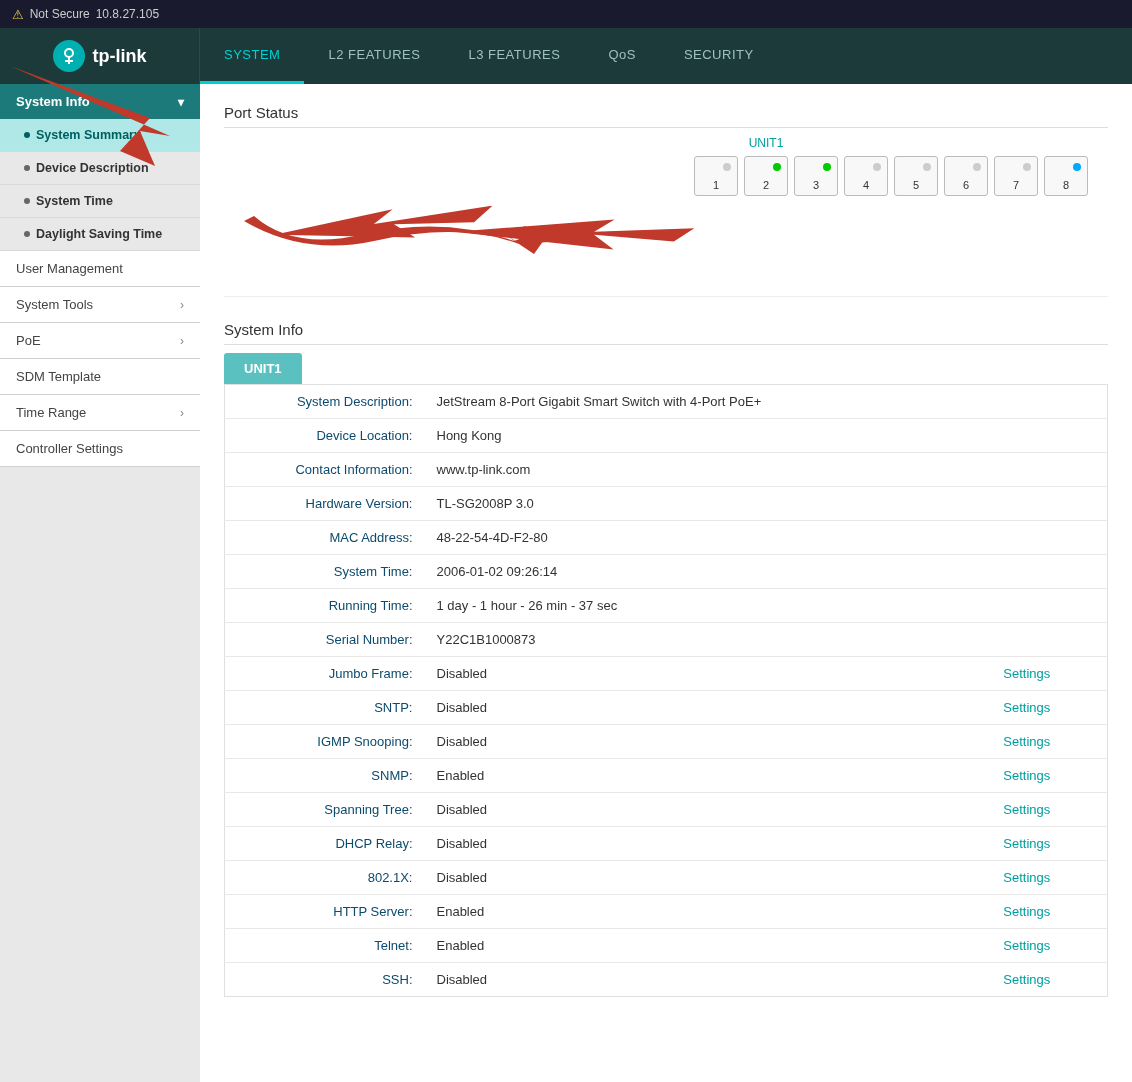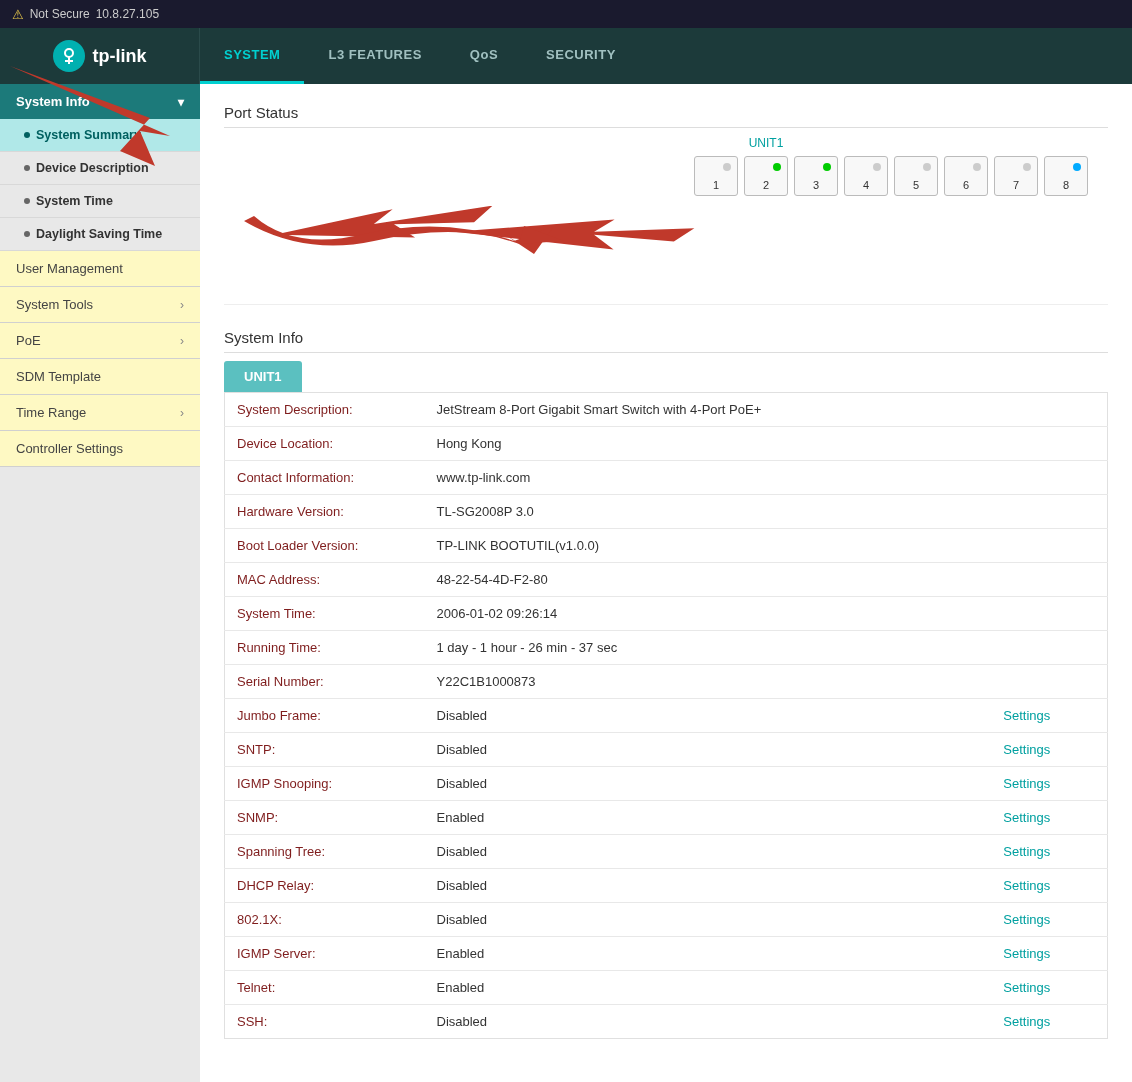--- a/index.html
+++ b/index.html
@@ -55,21 +55,21 @@
       display: flex;
       align-items: stretch;
       flex: 1;
     }
     .nav-item {
       display: flex;
       align-items: center;
       padding: 0 24px;
       color: #a0c0c0;
       font-size: 13px;
-      font-weight: 700;
+      font-weight: 400;
       cursor: pointer;
       border-bottom: 3px solid transparent;
       text-decoration: none;
       letter-spacing: 0.5px;
     }
     .nav-item.active {
       color: #00d0d0;
       border-bottom: 3px solid #00d0d0;
     }
 
@@ -124,21 +124,21 @@
     .sidebar-item.active .dot { background: #006060; }
     .sidebar-group-header {
       padding: 10px 16px;
       color: #444;
       font-size: 13px;
       cursor: pointer;
       display: flex;
       justify-content: space-between;
       align-items: center;
       border-bottom: 1px solid #d0d0d0;
-      background: #fef9c3;
+      background: #ffffff;
     }
     .sidebar-group-header .arrow { color: #888; font-size: 12px; }
 
     
     .main-content {
       flex: 1;
       background: white;
       overflow-y: auto;
       padding: 20px 24px;
     }
@@ -146,21 +146,21 @@
     
     .section-title {
       font-size: 15px;
       color: #333;
       margin-bottom: 8px;
       padding-bottom: 6px;
       border-bottom: 1px solid #ddd;
     }
     .port-status-area {
       margin-bottom: 24px;
-      padding-bottom: 28px;
+      padding-bottom: 20px;
       border-bottom: 1px solid #eee;
     }
     .unit-label {
       text-align: center;
       color: #00a0a0;
       font-size: 12px;
       margin-bottom: 6px;
       margin-left: 200px;
     }
     .ports-row {
@@ -221,21 +221,22 @@
     }
     .info-table tr:last-child { border-bottom: none; }
     .info-table td {
       padding: 9px 12px;
       font-size: 13px;
       color: #333;
       vertical-align: middle;
     }
     .info-table td:first-child {
       width: 200px;
-      color: #7f1d1d;
+      color: #0c4a6e;
+      text-align: right;
     }
     .info-table td:nth-child(2) {
       color: #333;
     }
     .settings-link {
       color: #00a0a0;
       cursor: pointer;
       font-size: 13px;
       text-align: center;
     }
@@ -257,20 +258,21 @@
           <circle cx="10" cy="7" r="4" fill="none" stroke="white" stroke-width="2"></circle>
           <line x1="10" y1="11" x2="10" y2="18" stroke="white" stroke-width="2"></line>
           <line x1="6" y1="15" x2="14" y2="15" stroke="white" stroke-width="2"></line>
         </svg>
       </div>
       <span>tp-link</span>
     </div>
   </div>
   <div class="nav-items">
     <a class="nav-item active">SYSTEM</a>
+    <a class="nav-item">L2 FEATURES</a>
     <a class="nav-item">L3 FEATURES</a>
     <a class="nav-item">QoS</a>
     <a class="nav-item">SECURITY</a>
   </div>
 </div>
 
 <div class="layout">
 
   <div class="sidebar">
 
@@ -417,25 +419,20 @@
               <td>Contact Information:</td>
               <td>www.tp-link.com</td>
               <td></td>
             </tr>
             <tr>
               <td>Hardware Version:</td>
               <td>TL-SG2008P 3.0</td>
               <td></td>
             </tr>
             <tr>
-              <td>Boot Loader Version:</td>
-              <td>TP-LINK  BOOTUTIL(v1.0.0)</td>
-              <td></td>
-            </tr>
-            <tr>
               <td>MAC Address:</td>
               <td>48-22-54-4D-F2-80</td>
               <td></td>
             </tr>
             <tr>
               <td>System Time:</td>
               <td>2006-01-02 09:26:14</td>
               <td></td>
             </tr>
             <tr>
@@ -477,21 +474,21 @@
               <td>DHCP Relay:</td>
               <td>Disabled</td>
               <td><span class="settings-link">Settings</span></td>
             </tr>
             <tr>
               <td>802.1X:</td>
               <td>Disabled</td>
               <td><span class="settings-link">Settings</span></td>
             </tr>
             <tr>
-              <td>IGMP Server:</td>
+              <td>HTTP Server:</td>
               <td>Enabled</td>
               <td><span class="settings-link">Settings</span></td>
             </tr>
             <tr>
               <td>Telnet:</td>
               <td>Enabled</td>
               <td><span class="settings-link">Settings</span></td>
             </tr>
             <tr>
               <td>SSH:</td>

